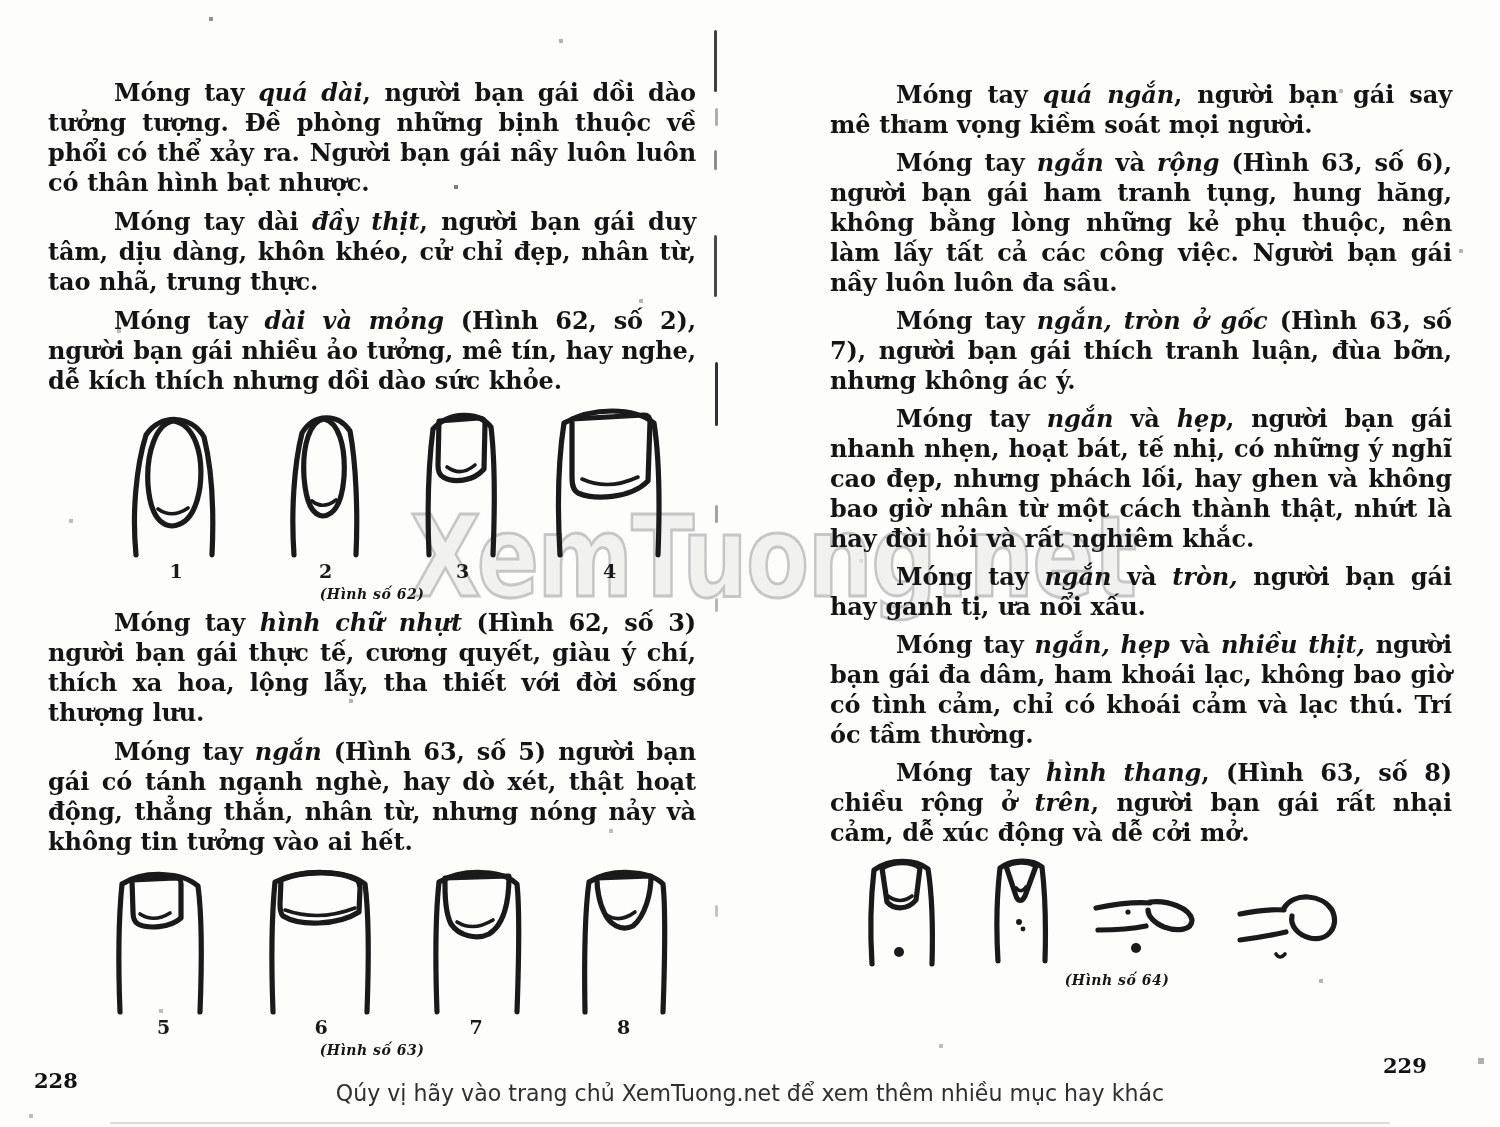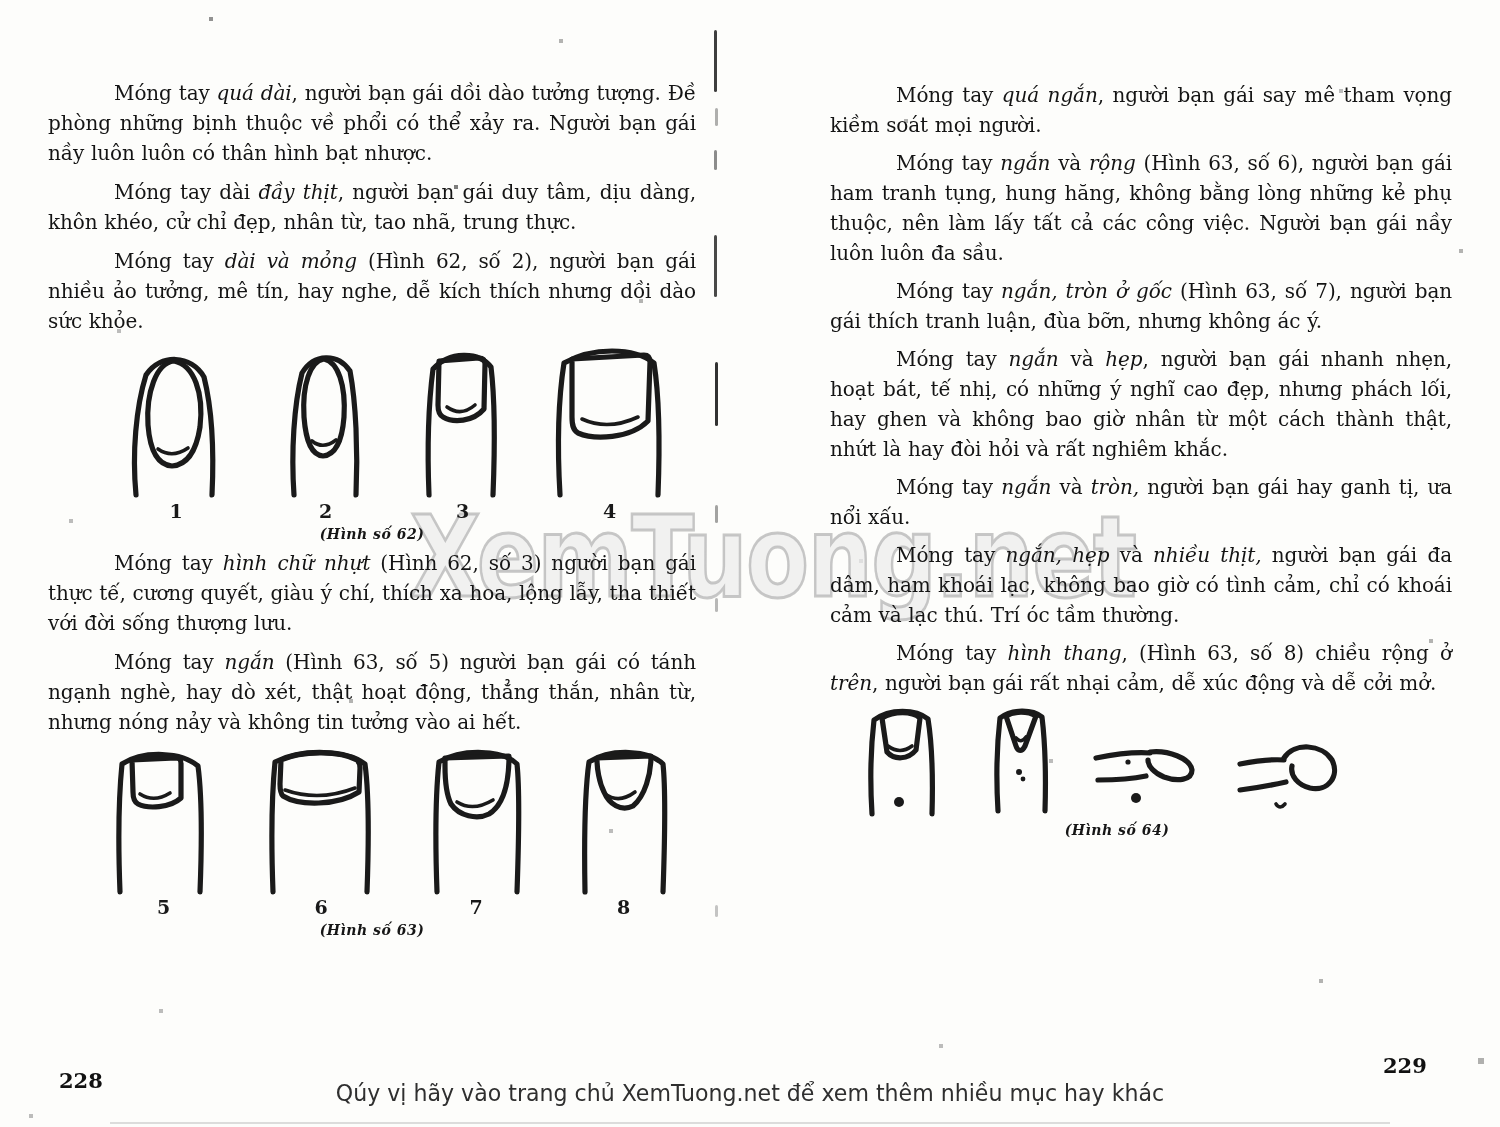--- a/index.html
+++ b/index.html
@@ -30,21 +30,21 @@
     white-space:nowrap;
     user-select:none;
   }
 
   
   .col{position:absolute;z-index:2;color:#141414;}
   .col-left{left:48px;top:78px;width:648px;}
   .col-right{left:782px;top:80px;width:670px;}
   p.book{
     margin:0 0 9px 0;
-    font-size:20px;font-weight:400;line-height:30px;
+    font-size:24px;font-weight:700;line-height:30px;
     text-align:justify;text-indent:66px;
     letter-spacing:-0.1px;word-spacing:0.5px;
     color:#141414;
   }
   .col-right p.book{margin-bottom:8px;margin-left:48px;}
   .seg.it{font-style:italic;}
 
   
   .figure{position:relative;margin:2px 0 6px 0;z-index:2;}
   .fig-row{display:flex;align-items:flex-start;}
@@ -64,21 +64,21 @@
   .row62 .fig-item{margin-right:22px;}
   
   .row63{padding-left:48px;}
   .row63 .fig-item{margin-right:20px;}
   
   .row64{padding-left:72px;}
   .row64 .fig-item{margin-right:34px;}
 
   
   .page-number{position:absolute;z-index:2;font-weight:700;font-size:21px;color:#111;}
-  .pn-left{left:59px;top:1068px;}
+  .pn-left{left:34px;top:1068px;}
   .pn-right{left:1383px;top:1053px;}
   .footer{
     position:absolute;z-index:2;left:0;top:1080px;width:1500px;
     text-align:center;
     font-family:"DejaVu Sans", sans-serif;
     font-size:23px;color:#2f2f2f;
     transform:scaleX(0.96);transform-origin:center top;
   }
 </style>
 </head>

